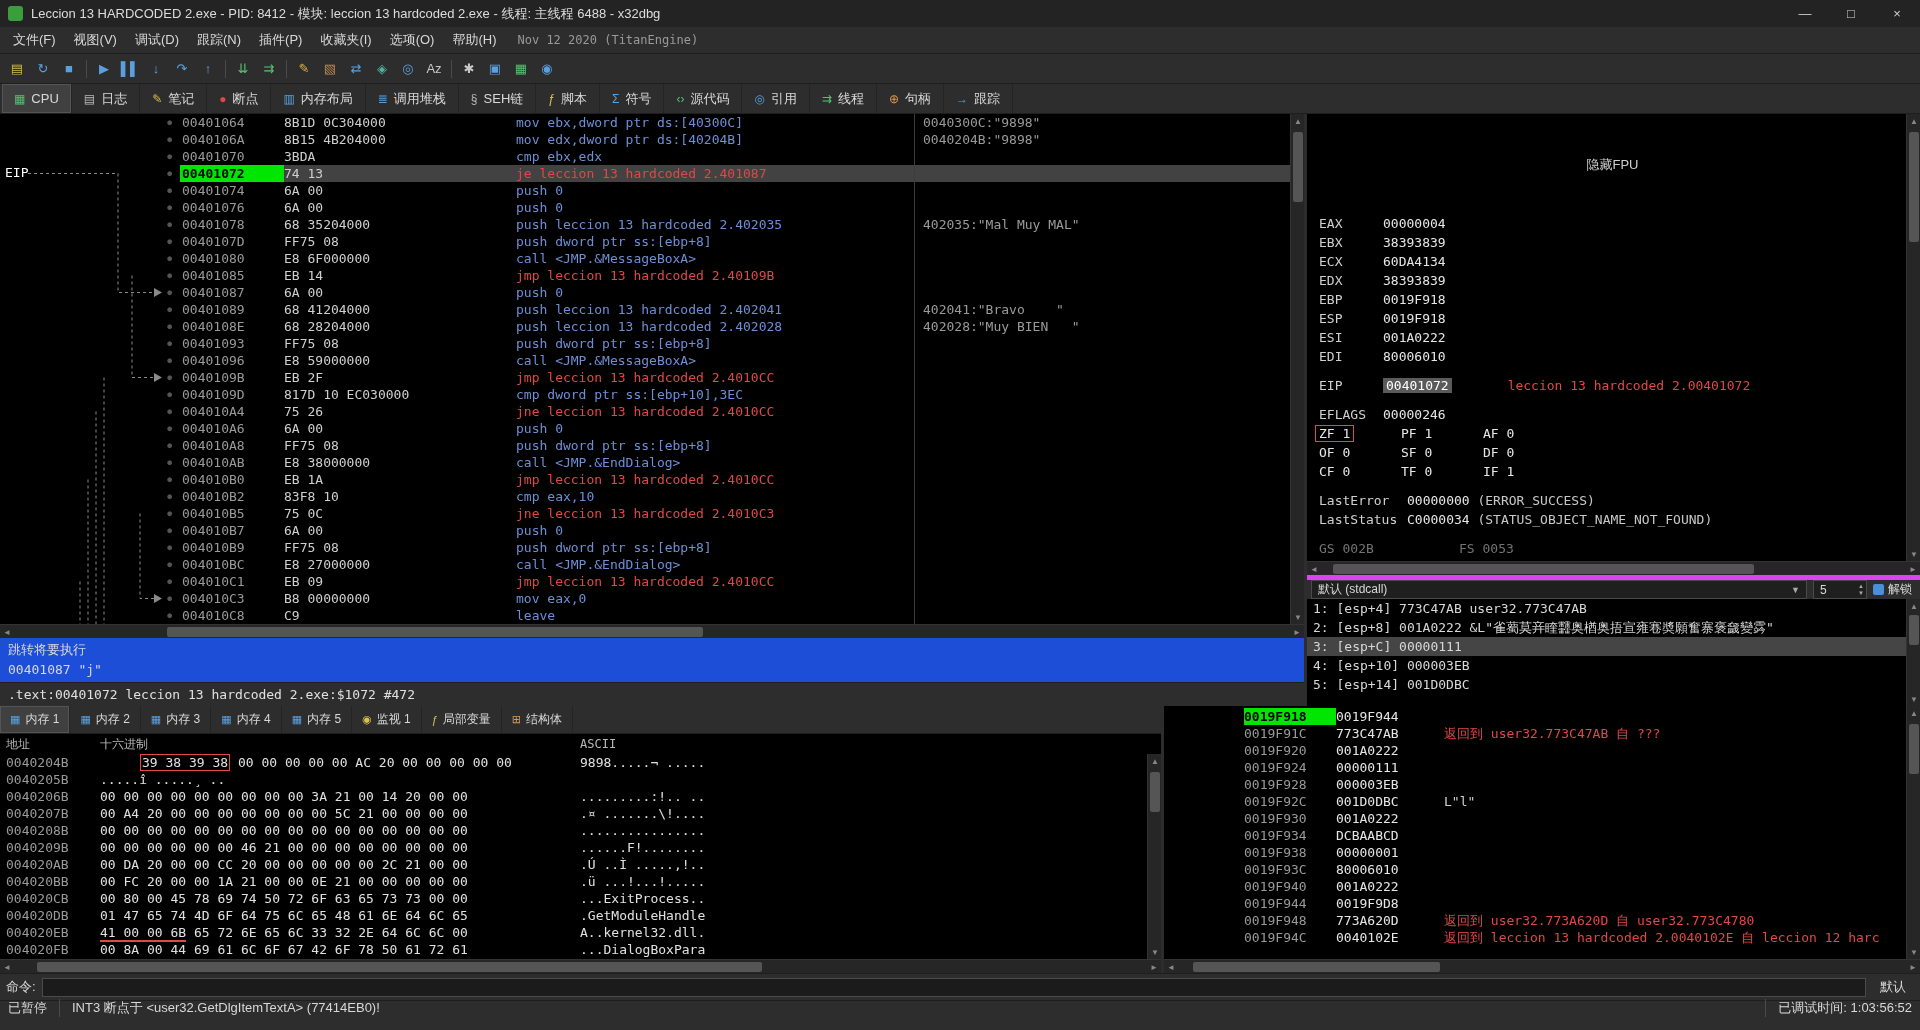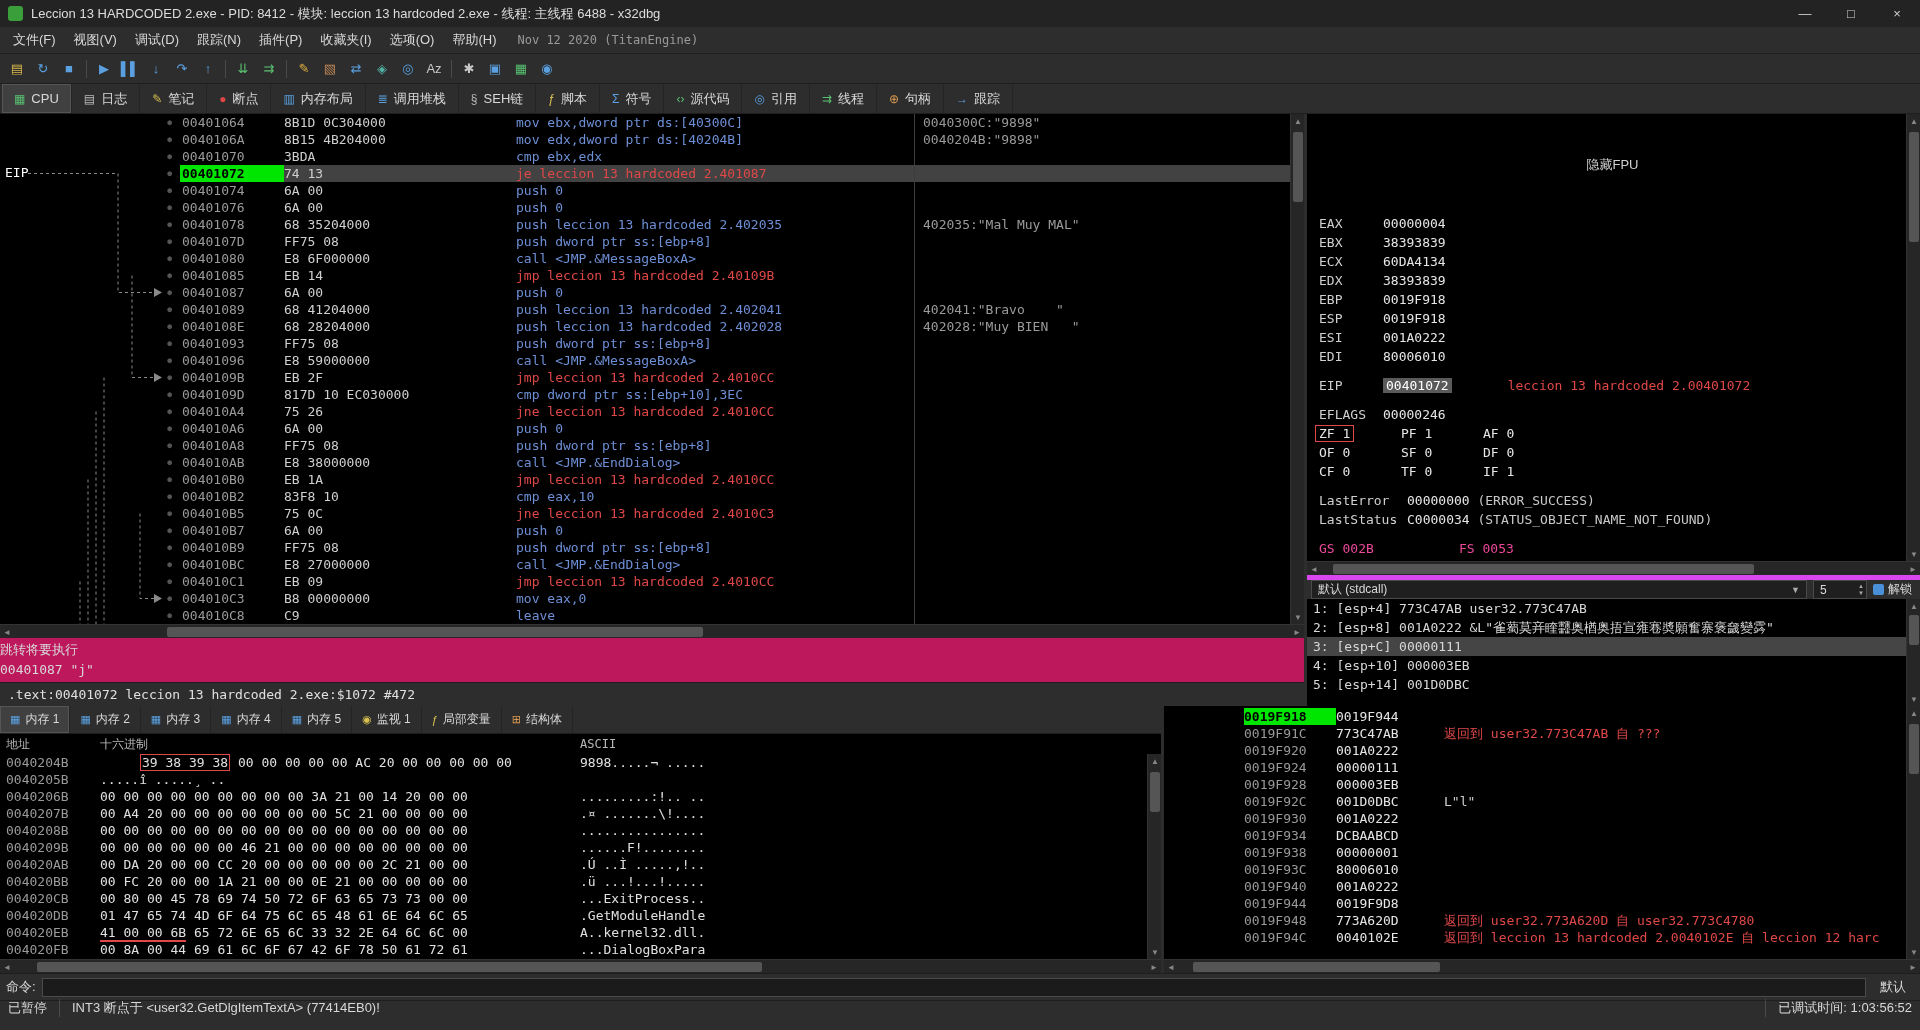--- a/index.html
+++ b/index.html
@@ -50,39 +50,39 @@
   .eip-label { position:absolute; left:5px; top:51px; color:#fff; font:13px "DejaVu Sans Mono",monospace; }
 
   
   .hscroll { height:14px; background:#262626; display:flex; align-items:stretch; border-top:1px solid #333; flex:0 0 auto; }
   .vscroll { width:14px; background:#262626; display:flex; flex-direction:column; border-left:1px solid #333; flex:0 0 auto; }
   .sb-btn { width:14px; height:14px; font-size:8px; color:#888; display:flex; align-items:center; justify-content:center; flex:0 0 auto; }
   .sb-track { flex:1; position:relative; }
   .sb-thumb { position:absolute; background:#555; border-radius:2px; }
 
   
-  .info-box { height:44px; padding:2px 0; font:13px/20px "DejaVu Sans Mono",monospace; color:#d8d8d8; background:#be185d; }
+  .info-box { height:44px; padding:2px 8px; font:13px/20px "DejaVu Sans Mono",monospace; color:#d8d8d8; background:#1d4ed8; }
   .status-line { height:24px; background:var(--chrome,#2d2d2d); border-top:1px solid #1e1e1e; display:flex; align-items:center; padding-left:8px; font:13px "DejaVu Sans Mono",monospace; color:#e0e0e0; }
 
   
   .right-panel { flex:1; display:flex; flex-direction:column; background:#000; }
   .reg-area { height:447px; display:flex; }
   .reg-content { flex:1; padding:2px 0 0 12px; font:13px/19px "DejaVu Sans Mono",monospace; white-space:pre; overflow:hidden; }
   .hide-fpu { text-align:center; color:#cfcfcf; font-size:13px; height:22px; line-height:22px; font-family:"Liberation Sans",sans-serif; }
   .reg-row { height:19px; }
   .reg-spacer { height:10px; }
   .reg-name { display:inline-block; width:64px; color:#cfcfcf; }
   .reg-name-w { display:inline-block; width:88px; color:#cfcfcf; }
   .reg-val { color:#e6e6e6; }
   .reg-eip-val { background:#5a5a5a; color:#fff; padding:0 3px; }
   .reg-eip-cmt { color:var(--jump-red,#e04848); margin-left:56px; }
   .reg-desc { color:#c8c8c8; }
   .flag-cell { display:inline-block; width:82px; color:#e6e6e6; }
   .flag-boxed { border:1px solid var(--jump-red,#e04848); padding:0 3px; margin-left:-4px; }
-  .seg-cell { display:inline-block; width:140px; color:#ec4899; }
+  .seg-cell { display:inline-block; width:140px; color:#737373; }
 
   
   .args-toolbar { height:24px; display:flex; align-items:center; background:var(--chrome,#2d2d2d); border-top:5px solid #d946ef; padding:0 4px; gap:6px; font-size:12px; color:#d8d8d8; }
   .combo { flex:1; display:flex; align-items:center; background:#1f1f1f; border:1px solid #4a4a4a; height:19px; padding:0 6px; }
   .combo .caret { margin-left:auto; font-size:9px; color:#aaa; }
   .spin { width:54px; height:19px; background:#1f1f1f; border:1px solid #4a4a4a; display:flex; align-items:center; padding-left:6px; }
   .spin .arrows { margin-left:auto; display:flex; flex-direction:column; font-size:6px; color:#aaa; padding-right:2px; line-height:7px; }
   .unlock { display:flex; align-items:center; gap:4px; padding-right:4px; }
   .lock-icon { width:11px; height:11px; background:#4a90d9; border-radius:2px; }
   .args-body { flex:1; display:flex; }

